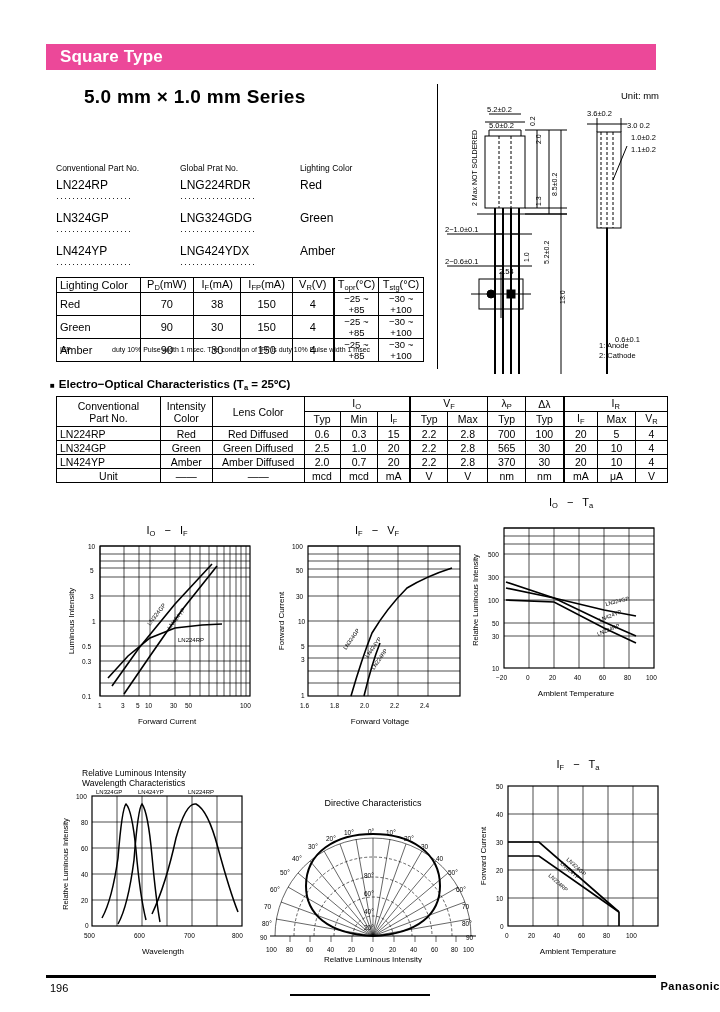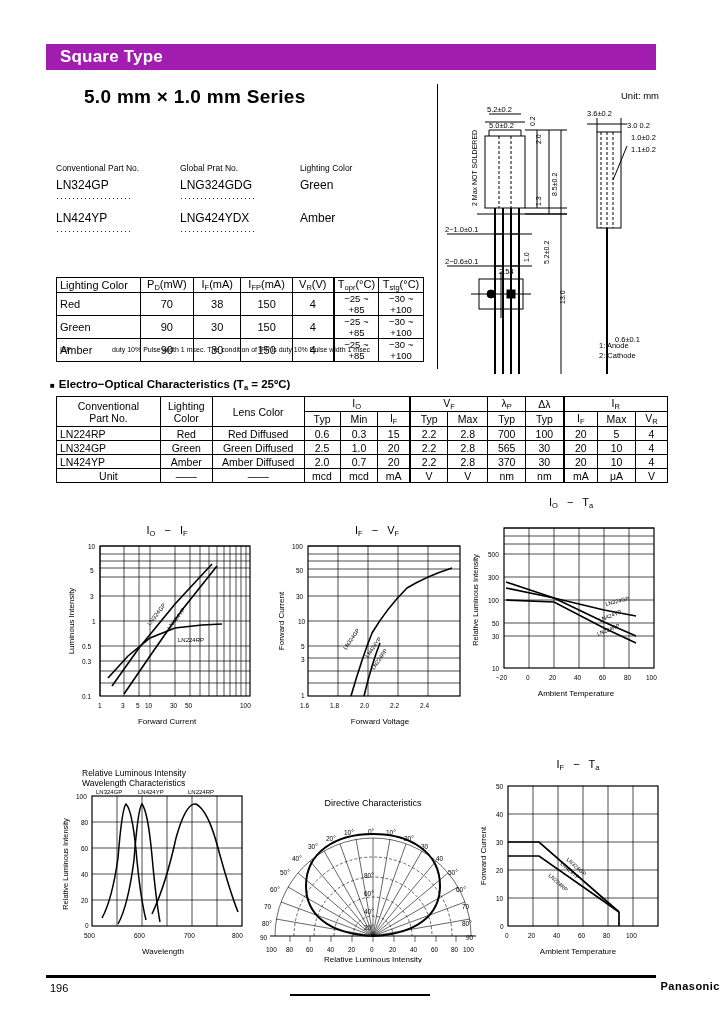--- a/index.html
+++ b/index.html
@@ -10,21 +10,21 @@
     font-family:"Liberation Sans", sans-serif;
     color:#000;
     position:relative;
     overflow:hidden;
   }
   .page { position:absolute; left:0; top:0; width:720px; height:1012px; }
 
   
   .title-bar {
     position:absolute; left:46px; top:44px; width:610px; height:26px;
-    background:#a21caf; color:#fff;
+    background:#ec4899; color:#fff;
     font-size:17px; font-weight:bold; line-height:26px; padding-left:14px;
     letter-spacing:0.2px;
   }
   .series-title {
     position:absolute; left:84px; top:86px;
     font-size:19px; font-weight:bold; letter-spacing:0.3px;
   }
 
   
   .v-div { position:absolute; left:437px; top:84px; width:1px; height:285px; background:#000; }
@@ -86,20 +86,25 @@
 
   <div class="title-bar">Square Type</div>
   <div class="series-title">5.0 mm × 1.0 mm Series</div>
   <div class="v-div"></div>
 
   <div class="parts">
     <div class="hdr">
       <span class="c1">Conventional Part No.</span>
       <span class="c2">Global Prat No.</span>
       <span class="c3">Lighting Color</span>
+    </div>
+    <div class="row">
+      <span class="c1"><span>LN224RP</span><span class="dots">···················</span></span>
+      <span class="c2"><span>LNG224RDR</span><span class="dots">···················</span></span>
+      <span class="c3">Red</span>
     </div>
     <div class="row">
       <span class="c1"><span>LN324GP</span><span class="dots">···················</span></span>
       <span class="c2"><span>LNG324GDG</span><span class="dots">···················</span></span>
       <span class="c3">Green</span>
     </div>
     <div class="row">
       <span class="c1"><span>LN424YP</span><span class="dots">···················</span></span>
       <span class="c2"><span>LNG424YDX</span><span class="dots">···················</span></span>
       <span class="c3">Amber</span>
@@ -158,21 +163,21 @@
   </div>
 
   <table class="dt" id="eoc">
     <tbody>
         <tr>
       <td rowspan="2" style="width:104px;">
         <div>Conventional</div>
             <div>Part No.</div>
       </td>
       <td rowspan="2" style="width:52px;">
-        <div>Lighting</div>
+        <div>Intensity</div>
             <div>Color</div>
       </td>
       <td rowspan="2" style="width:92px;">Lens Color</td>
       <td colspan="3"><span>I</span><span class="sub">O</span></td>
       <td colspan="2" style="border-left:2px solid #000;"><span>V</span><span class="sub">F</span></td>
       <td><span>λ</span><span class="sub">P</span></td>
       <td><span>Δλ</span></td>
       <td colspan="3" style="border-left:2px solid #000;"><span>I</span><span class="sub">R</span></td>
     </tr>
     <tr>

